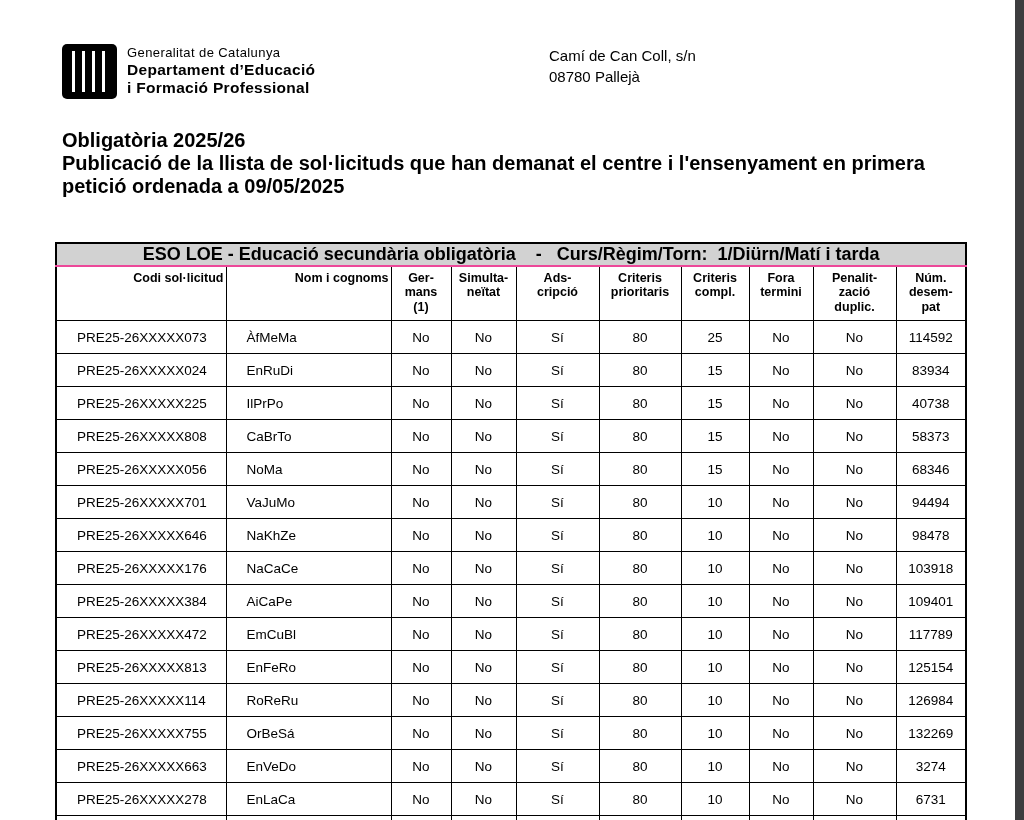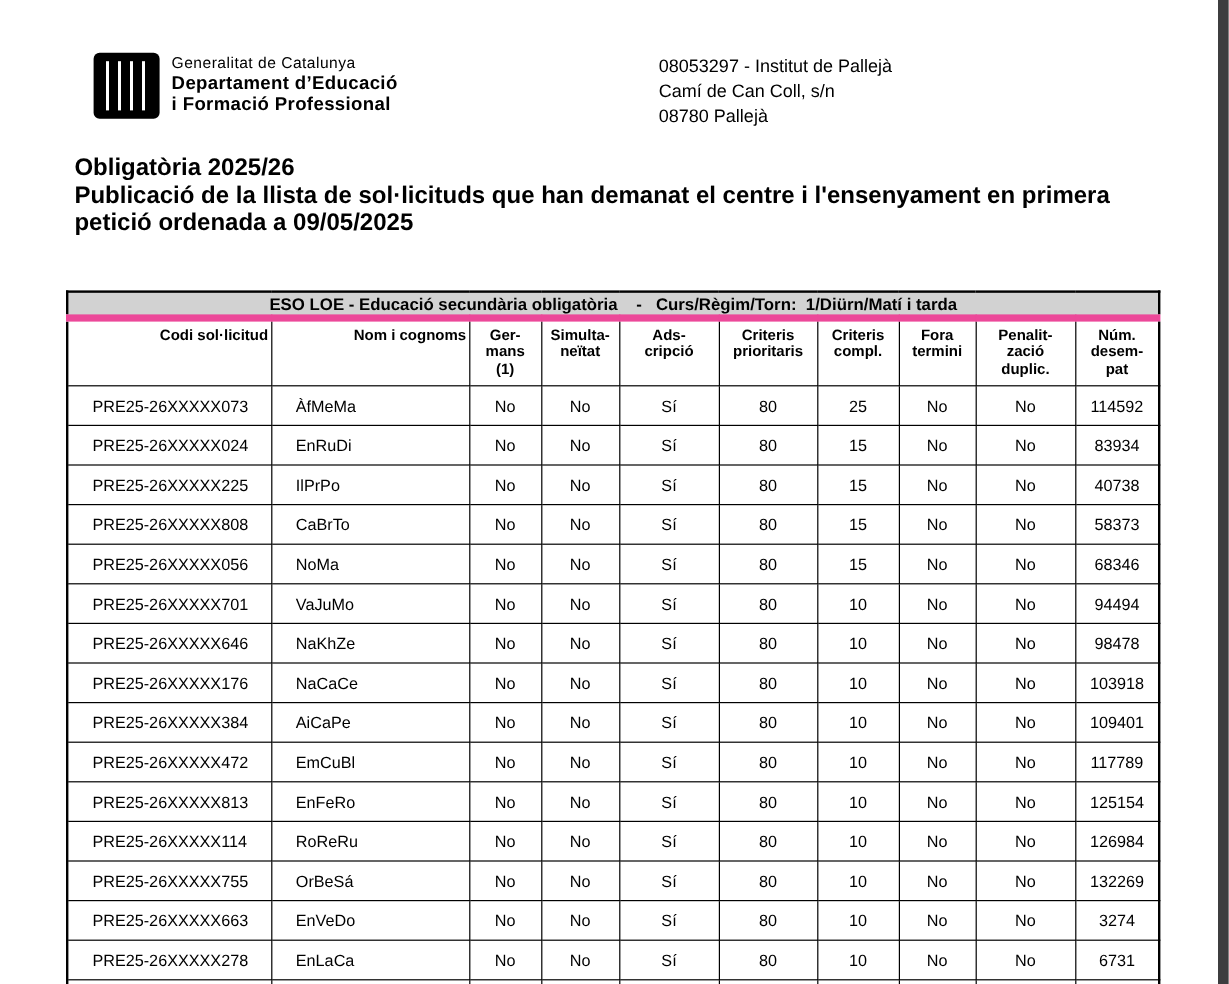--- a/index.html
+++ b/index.html
@@ -17,21 +17,21 @@
   }
   
   .right-strip {
     position: absolute; top: 0; right: 0;
     width: 9px; height: 820px;
     background: #3d3d3f;
   }
   
   .logo-block {
     position: absolute; left: 62px; top: 44px;
-    display: flex; align-items: center; gap: 10px; margin-left: 16px;
+    display: flex; align-items: center; gap: 10px;
   }
   .logo-mark {
     width: 55px; height: 55px;
     background: #000;
     border-radius: 5px;
     position: relative;
     flex: 0 0 auto;
   }
   .logo-mark .stripes {
     position: absolute; left: 10px; right: 10px; top: 7px; bottom: 7px;
@@ -60,24 +60,24 @@
     border-collapse: collapse;
     width: 910px;
     table-layout: fixed;
   }
   table, td, th { border: 1px solid #000; }
   table { border-width: 2px; }
   td.band {
     background: #d2d2d2;
     font-weight: bold;
     text-align: center;
-    font-size: 14px;
+    font-size: 18px;
     height: 22px;
     white-space: pre;
-    border-bottom: 6px solid #ec4899;
+    border-bottom: 2px solid #ec4899;
     margin-top: 48px;
   }
   th {
     font-size: 12.5px;
     font-weight: bold;
     text-align: center;
     vertical-align: top;
     padding: 4px 2px 6px 2px;
     height: 48px;
     white-space: pre-line;
@@ -105,21 +105,20 @@
       <div class="stripes"></div>
     </div>
     <div class="logo-text">
       <div class="l1">Generalitat de Catalunya</div>
       <div class="l2">Departament d’Educació</div>
       <div class="l3">i Formació Professional</div>
     </div>
   </div>
 
   <div class="addr-block">
-    <div>08053297 - Institut de Pallejà</div>
     <div>Camí de Can Coll, s/n</div>
     <div>08780 Pallejà</div>
   </div>
 
   <div class="title-block">
     <div>Obligatòria 2025/26</div>
     <div>Publicació de la llista de sol·licituds que han demanat el centre i l'ensenyament en primera petició ordenada a 09/05/2025</div>
   </div>
 
   <div class="table-wrap">

